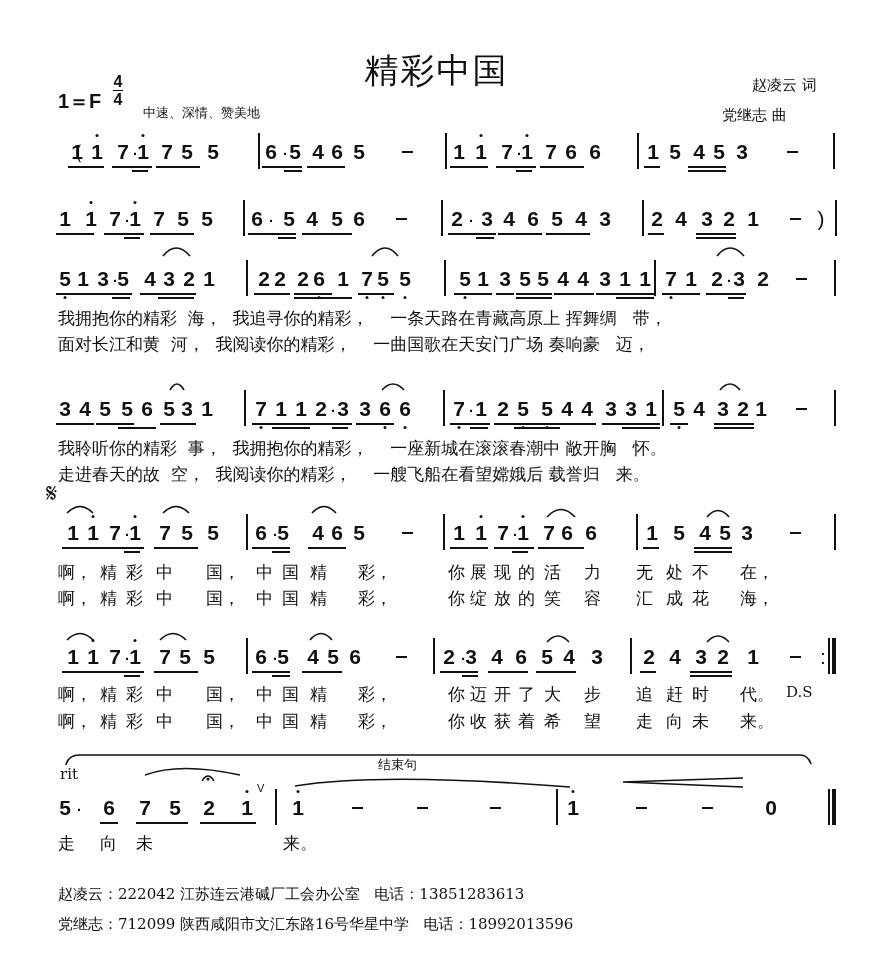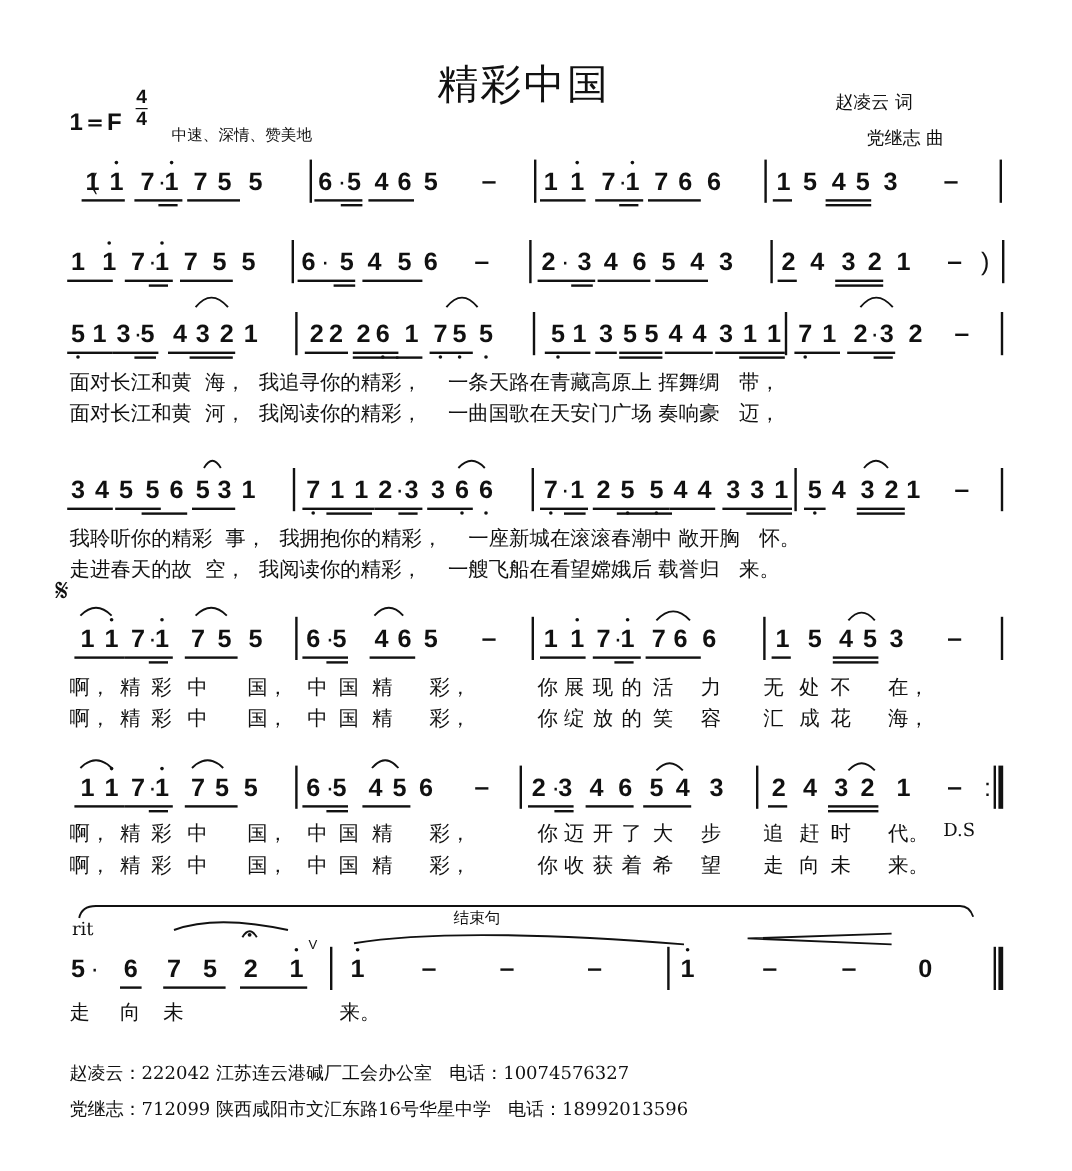--- a/index.html
+++ b/index.html
@@ -27,21 +27,21 @@
 <body>
 
 <div class="abs title"><span>精彩中国</span></div>
 <div class="abs key">1＝F</div>
 <div class="abs meter">
   <div>4</div>
   <div style="border-top:1.5px solid #111;width:10px;margin:0 auto;"></div>
   <div>4</div>
 </div>
 <div class="abs tempo">中速、深情、赞美地</div>
-<div class="abs credit" style="left:696px;top:76px;">赵凌云 词</div>
+<div class="abs credit" style="left:752px;top:76px;">赵凌云 词</div>
 <div class="abs credit" style="left:722px;top:106px;">党继志 曲</div>
 
 <div id="score">
     <div class="row" style="top:139px;">
       <div class="n" style="left:63px;font-weight:normal;">（</div>
       <div class="n" style="left:70px;">1</div>
       <div class="n" style="left:90px;">1<div class="hd" style=""></div></div>
       <div class="n" style="left:116px;">7</div>
       <div class="n" style="left:128px;font-weight:normal;">·</div>
       <div class="n" style="left:136px;">1<div class="hd" style=""></div></div>
@@ -376,21 +376,21 @@
       <div class="dash" style="left:702px;"></div>
       <div class="n" style="left:764px;">0</div>
       <div class="bar" style="left:828px;"></div>
       <div class="bar" style="left:832px;width:3.5px;"></div>
       <div class="ul1" style="left:100px;width:18px;"></div>
       <div class="ul1" style="left:136px;width:52px;"></div>
       <div class="ul1" style="left:200px;width:56px;"></div>
     </div>
   </div>
 
-<div class="lyr" style="top:307px;">面对长江和黄  海，  我追寻你的精彩，    一条天路在青藏高原上 挥舞绸   带，</div>
+<div class="lyr" style="top:307px;">我拥抱你的精彩  海，  我追寻你的精彩，    一条天路在青藏高原上 挥舞绸   带，</div>
 <div class="lyr" style="top:333px;">面对长江和黄  河，  我阅读你的精彩，    一曲国歌在天安门广场 奏响豪   迈，</div>
 <div class="lyr" style="top:437px;">我聆听你的精彩  事，  我拥抱你的精彩，    一座新城在滚滚春潮中 敞开胸   怀。</div>
 <div class="lyr" style="top:463px;">走进春天的故  空，  我阅读你的精彩，    一艘飞船在看望嫦娥后 载誉归   来。</div>
 
 <div class="abs sym" style="left:46px;top:478px;font-size:26px;">𝄋</div>
 
 <div id="chorus-lyrics">
     <div class="abs" style="left:58px;top:561px;font-family:&quot;DejaVu Serif&quot;,serif;font-size:17px;white-space:pre;">啊，</div>
     <div class="abs" style="left:100px;top:561px;font-family:&quot;DejaVu Serif&quot;,serif;font-size:17px;white-space:pre;">精</div>
     <div class="abs" style="left:126px;top:561px;font-family:&quot;DejaVu Serif&quot;,serif;font-size:17px;white-space:pre;">彩</div>
@@ -474,21 +474,21 @@
 <div class="abs" style="left:60px;top:765px;font-family:'DejaVu Serif',serif;font-size:15px;">rit</div>
 <div class="abs" style="left:378px;top:756px;font-size:13px;">结束句</div>
 <div class="abs" style="left:257px;top:782px;font-size:11px;font-family:'Liberation Sans',sans-serif;">V</div>
 <div id="coda-lyrics">
     <div class="abs" style="left:58px;top:832px;font-family:&quot;DejaVu Serif&quot;,serif;font-size:17px;">走</div>
     <div class="abs" style="left:100px;top:832px;font-family:&quot;DejaVu Serif&quot;,serif;font-size:17px;">向</div>
     <div class="abs" style="left:136px;top:832px;font-family:&quot;DejaVu Serif&quot;,serif;font-size:17px;">未</div>
     <div class="abs" style="left:283px;top:832px;font-family:&quot;DejaVu Serif&quot;,serif;font-size:17px;">来。</div>
   </div>
 
-<div class="abs footer" style="top:885px;">赵凌云：222042 江苏连云港碱厂工会办公室   电话：10074576327</div>
+<div class="abs footer" style="top:885px;">赵凌云：222042 江苏连云港碱厂工会办公室   电话：13851283613</div>
 <div class="abs footer" style="top:915px;">党继志：712099 陕西咸阳市文汇东路16号华星中学   电话：18992013596</div>
 
 <svg class="abs" style="left:0;top:0;" width="893" height="976">
   <g fill="none" stroke="#111" stroke-width="1.6">
 
     <path d="M163,256 Q176,240 190,256"></path>
     <path d="M372,256 Q385,240 398,256"></path>
     <path d="M717,256 Q730,240 744,256"></path>
 
     <path d="M170,390 Q177,378 184,390"></path>

